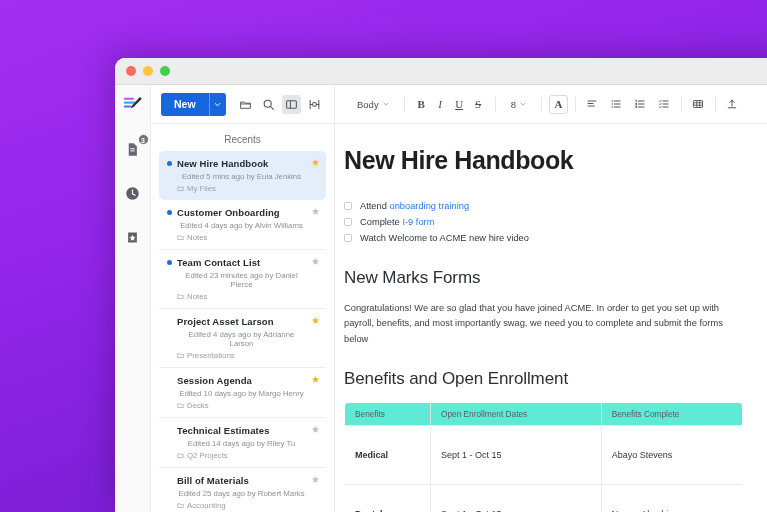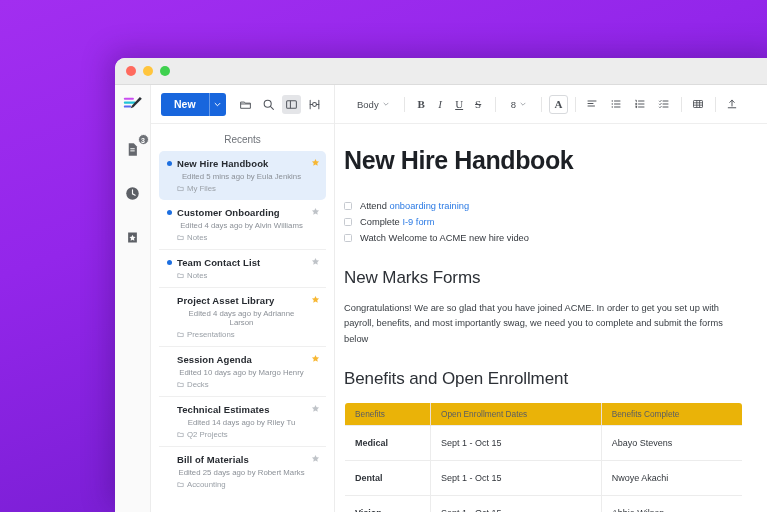--- a/index.html
+++ b/index.html
@@ -209,33 +209,33 @@
 
   table.benefits {
     width: 399px;
     border-collapse: collapse;
     border: 1px solid #e4e4e4;
     border-radius: 4px;
     overflow: hidden;
     margin-bottom: 26px;
   }
   table.benefits th {
-    background: #eab308;
+    background: #5eead4;
     font-size: 8.3px;
     font-weight: 400;
     color: #595d63;
     text-align: left;
     padding: 6px 10px;
     border-right: 1px solid #eadfd5;
   }
   table.benefits th:last-child { border-right: none; }
   table.benefits td {
     font-size: 9px;
     color: #32363c;
-    padding: 12px 10px;
+    padding: 24px 10px;
     border-top: 1px solid #ececec;
     border-right: 1px solid #ececec;
   }
   table.benefits td:last-child { border-right: none; }
   table.benefits td.bold { font-weight: 700; }
 </style>
 </head>
 <body>
 
 <div class="window">
@@ -365,36 +365,37 @@
             <div class="doc-item">
               <span class="star off">
                 <svg viewBox="0 0 24 24" fill="currentColor">
                   <path d="M12 2.6l2.9 6 6.6.9-4.8 4.6 1.2 6.6L12 17.6 6.1 20.7l1.2-6.6L2.5 9.5l6.6-.9z"></path>
                 </svg>
               </span>
               <div class="doc-title-row">
                 <span class="doc-bullet"></span>
                 <span class="doc-title">Team Contact List</span>
               </div>
+              <div class="doc-meta">Edited 23 minutes ago by Daniel Pierce</div>
               <div class="doc-folder">
                 <svg viewBox="0 0 24 24" fill="none" stroke="currentColor" stroke-width="2.2">
                   <path d="M2.5 6h7l1.6 2.2h10.4V19H2.5z" stroke-linejoin="round"></path>
                 </svg>
                 <span>Notes</span>
               </div>
             </div>
             <div class="doc-item">
               <span class="star on">
                 <svg viewBox="0 0 24 24" fill="currentColor">
                   <path d="M12 2.6l2.9 6 6.6.9-4.8 4.6 1.2 6.6L12 17.6 6.1 20.7l1.2-6.6L2.5 9.5l6.6-.9z"></path>
                 </svg>
               </span>
               <div class="doc-title-row">
                 <span class="doc-bullet hidden"></span>
-                <span class="doc-title">Project Asset Library</span>
+                <span class="doc-title">Project Asset Larson</span>
               </div>
               <div class="doc-meta">Edited 4 days ago by Adrianne Larson</div>
               <div class="doc-folder">
                 <svg viewBox="0 0 24 24" fill="none" stroke="currentColor" stroke-width="2.2">
                   <path d="M2.5 6h7l1.6 2.2h10.4V19H2.5z" stroke-linejoin="round"></path>
                 </svg>
                 <span>Presentations</span>
               </div>
             </div>
             <div class="doc-item">

